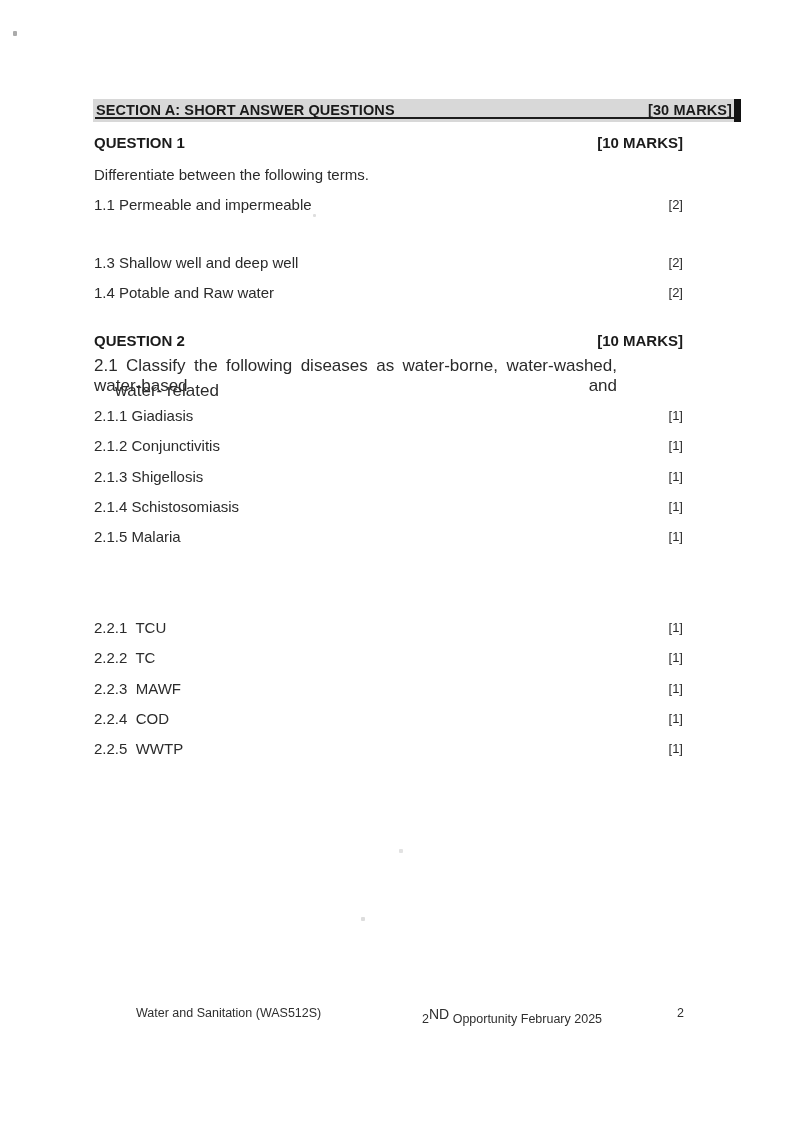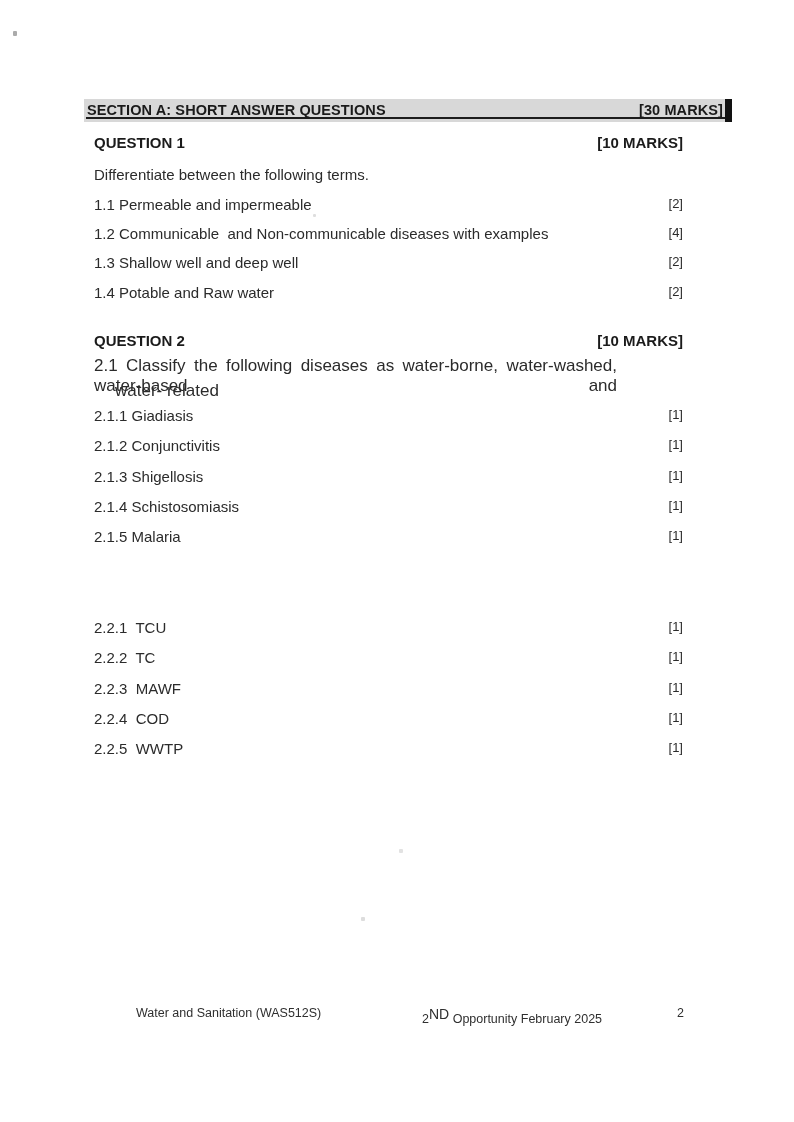--- a/index.html
+++ b/index.html
@@ -14,21 +14,21 @@
     height: 1122px;
     background: #ffffff;
     font-family: "Liberation Sans", "DejaVu Sans", sans-serif;
     color: #262626;
     overflow: hidden;
   }
 
   
   .section-bar {
     position: absolute;
-    left: 84px;
+    left: 93px;
     top: 99px;
     width: 636px;
     height: 23px;
     background: #d8d8d8;
     border-right: 7px solid #121212;
     display: flex;
     justify-content: space-between;
     align-items: center;
     padding: 0 2px 0 3px;
     box-sizing: content-box;
@@ -52,21 +52,21 @@
     z-index: 1;
   }
 
   
   .row {
     position: absolute;
     left: 94px;
     width: 589px;
     display: flex;
     justify-content: space-between;
-    align-items: flex-start;
+    align-items: center;
   }
   .q-heading {
     font-size: 15px;
     font-weight: bold;
     color: #1b1b1b;
     white-space: pre-wrap;
   }
   .q-marks {
     font-size: 15px;
     font-weight: bold;
@@ -142,24 +142,20 @@
   </div>
 
   <div class="row" style="top:166px">
     <span class="body-text">Differentiate between the following terms.</span>
   </div>
 
   <div class="row" style="top:196px">
     <span class="body-text">1.1 Permeable and impermeable</span>
     <span class="item-marks">[2]</span>
   </div>
-  <div class="row" style="top:225px">
-    <span class="body-text">1.2 Communicable  and Non-communicable diseases with examples</span>
-    <span class="item-marks">[4]</span>
-  </div>
   <div class="row" style="top:254px">
     <span class="body-text">1.3 Shallow well and deep well</span>
     <span class="item-marks">[2]</span>
   </div>
   <div class="row" style="top:284px">
     <span class="body-text">1.4 Potable and Raw water</span>
     <span class="item-marks">[2]</span>
   </div>
 
   <div class="row" style="top:332px">

